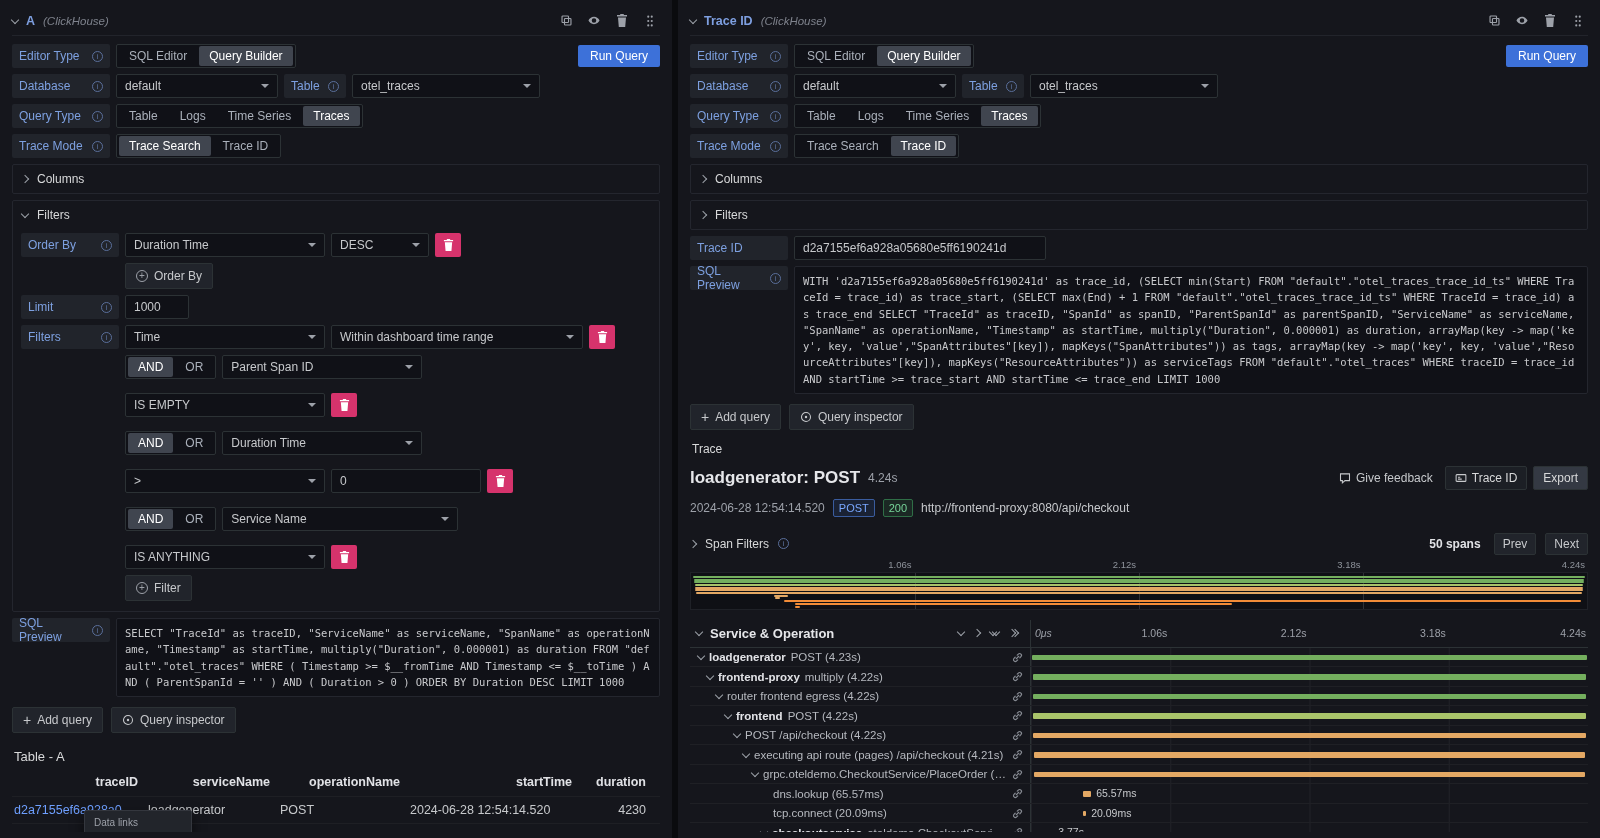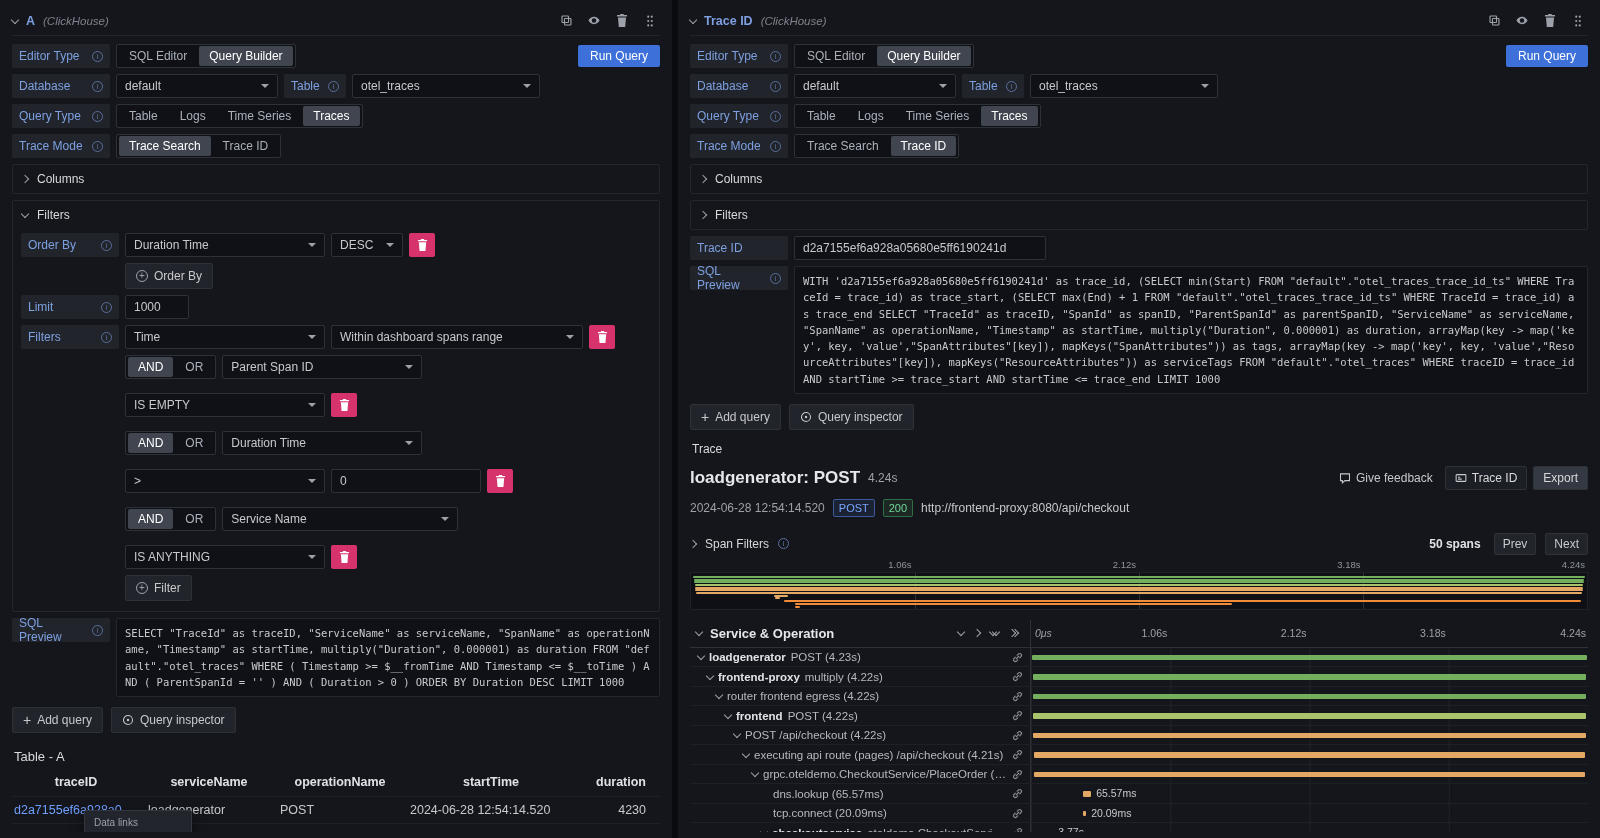--- a/index.html
+++ b/index.html
@@ -39,21 +39,21 @@
 .chev.down{transform:rotate(45deg);margin-top:-2px}
 .chev.right{transform:rotate(-45deg)}
 .indent{margin-left:104px}
 #filter-rows{display:flex;flex-direction:column;gap:14px}
 .code{flex:1;background:#101117;border:1px solid #24262e;border-radius:2px;padding:6px 8px;font-family:"DejaVu Sans Mono",monospace;font-size:10.5px;line-height:1.55;color:#c9cacd;white-space:pre-wrap;word-break:break-all}
 .actions{display:flex;gap:8px;margin-top:10px;flex:none}
 
 .tbl-title{font-size:13px;color:#d8d9da;font-weight:500;margin:16px 0 4px 2px;flex:none}
 .tbl-wrap{position:relative;flex:1;overflow:hidden}
 table{width:100%;border-collapse:collapse;font-size:12.5px;table-layout:fixed}
-th{text-align:center;color:#e0e1e5;font-weight:600;padding:7px 8px 7px 2px}
+th{text-align:right;color:#e0e1e5;font-weight:600;padding:7px 8px 7px 2px}
 td{padding:6px 8px 6px 2px;color:#c7c9cc;white-space:nowrap;overflow:hidden;text-overflow:ellipsis;border-top:1px solid rgba(255,255,255,.04)}
 td.link{color:#6e9fff;cursor:pointer}
 th.num,td.num{text-align:right;padding-right:14px}
 .ctx-menu{position:absolute;left:72px;top:42px;width:108px;background:#22252b;border:1px solid #34373e;border-radius:2px;box-shadow:0 6px 14px rgba(0,0,0,.55);z-index:5;padding:3px 0}
 .ctx-title{font-size:10px;color:#9da1a9;padding:3px 9px 2px}
 .ctx-item{display:flex;align-items:center;padding:4px 9px;color:#d8d9da;cursor:pointer;font-size:12px}
 
 .trace-sec{margin-top:12px;display:flex;flex-direction:column;flex:1;overflow:hidden}
 .trace-title{font-size:12px;color:#d8d9da;margin:0 0 10px 2px;flex:none}
 .trace-head{display:flex;align-items:center;gap:8px;flex:none}
@@ -200,21 +200,21 @@
         <div class="box-body">
           <div class="frow">
             <div class="lbl">
                 <span>Order By</span>
                 <span class="info-i">i</span>
               </div>
             <div class="sel-ctl" style="width:200px">
                 <span>Duration Time</span>
                 <div class="caret"></div>
               </div>
-            <div class="sel-ctl" style="width:72px">
+            <div class="sel-ctl" style="width:98px">
                 <span>DESC</span>
                 <div class="caret"></div>
               </div>
             <div class="btn-danger">
                 <svg width="11" height="12" viewBox="0 0 12 13" fill="#fff">
                   <path d="M4.5 0h3l.6 1H11v1.4H1V1h2.9L4.5 0zM2 3.6h8L9.2 13H2.8L2 3.6z"></path>
                 </svg>
               </div>
           </div>
           <div class="frow indent">
@@ -233,21 +233,21 @@
           <div class="frow">
             <div class="lbl">
                 <span>Filters</span>
                 <span class="info-i">i</span>
               </div>
             <div class="sel-ctl" style="width:200px">
                 <span>Time</span>
                 <div class="caret"></div>
               </div>
             <div class="sel-ctl" style="width:252px">
-                <span>Within dashboard spans range</span>
+                <span>Within dashboard time range</span>
                 <div class="caret"></div>
               </div>
             <div class="btn-danger">
                 <svg width="11" height="12" viewBox="0 0 12 13" fill="#fff">
                   <path d="M4.5 0h3l.6 1H11v1.4H1V1h2.9L4.5 0zM2 3.6h8L9.2 13H2.8L2 3.6z"></path>
                 </svg>
               </div>
           </div>
           <div id="filter-rows">
               <div class="frow indent">

